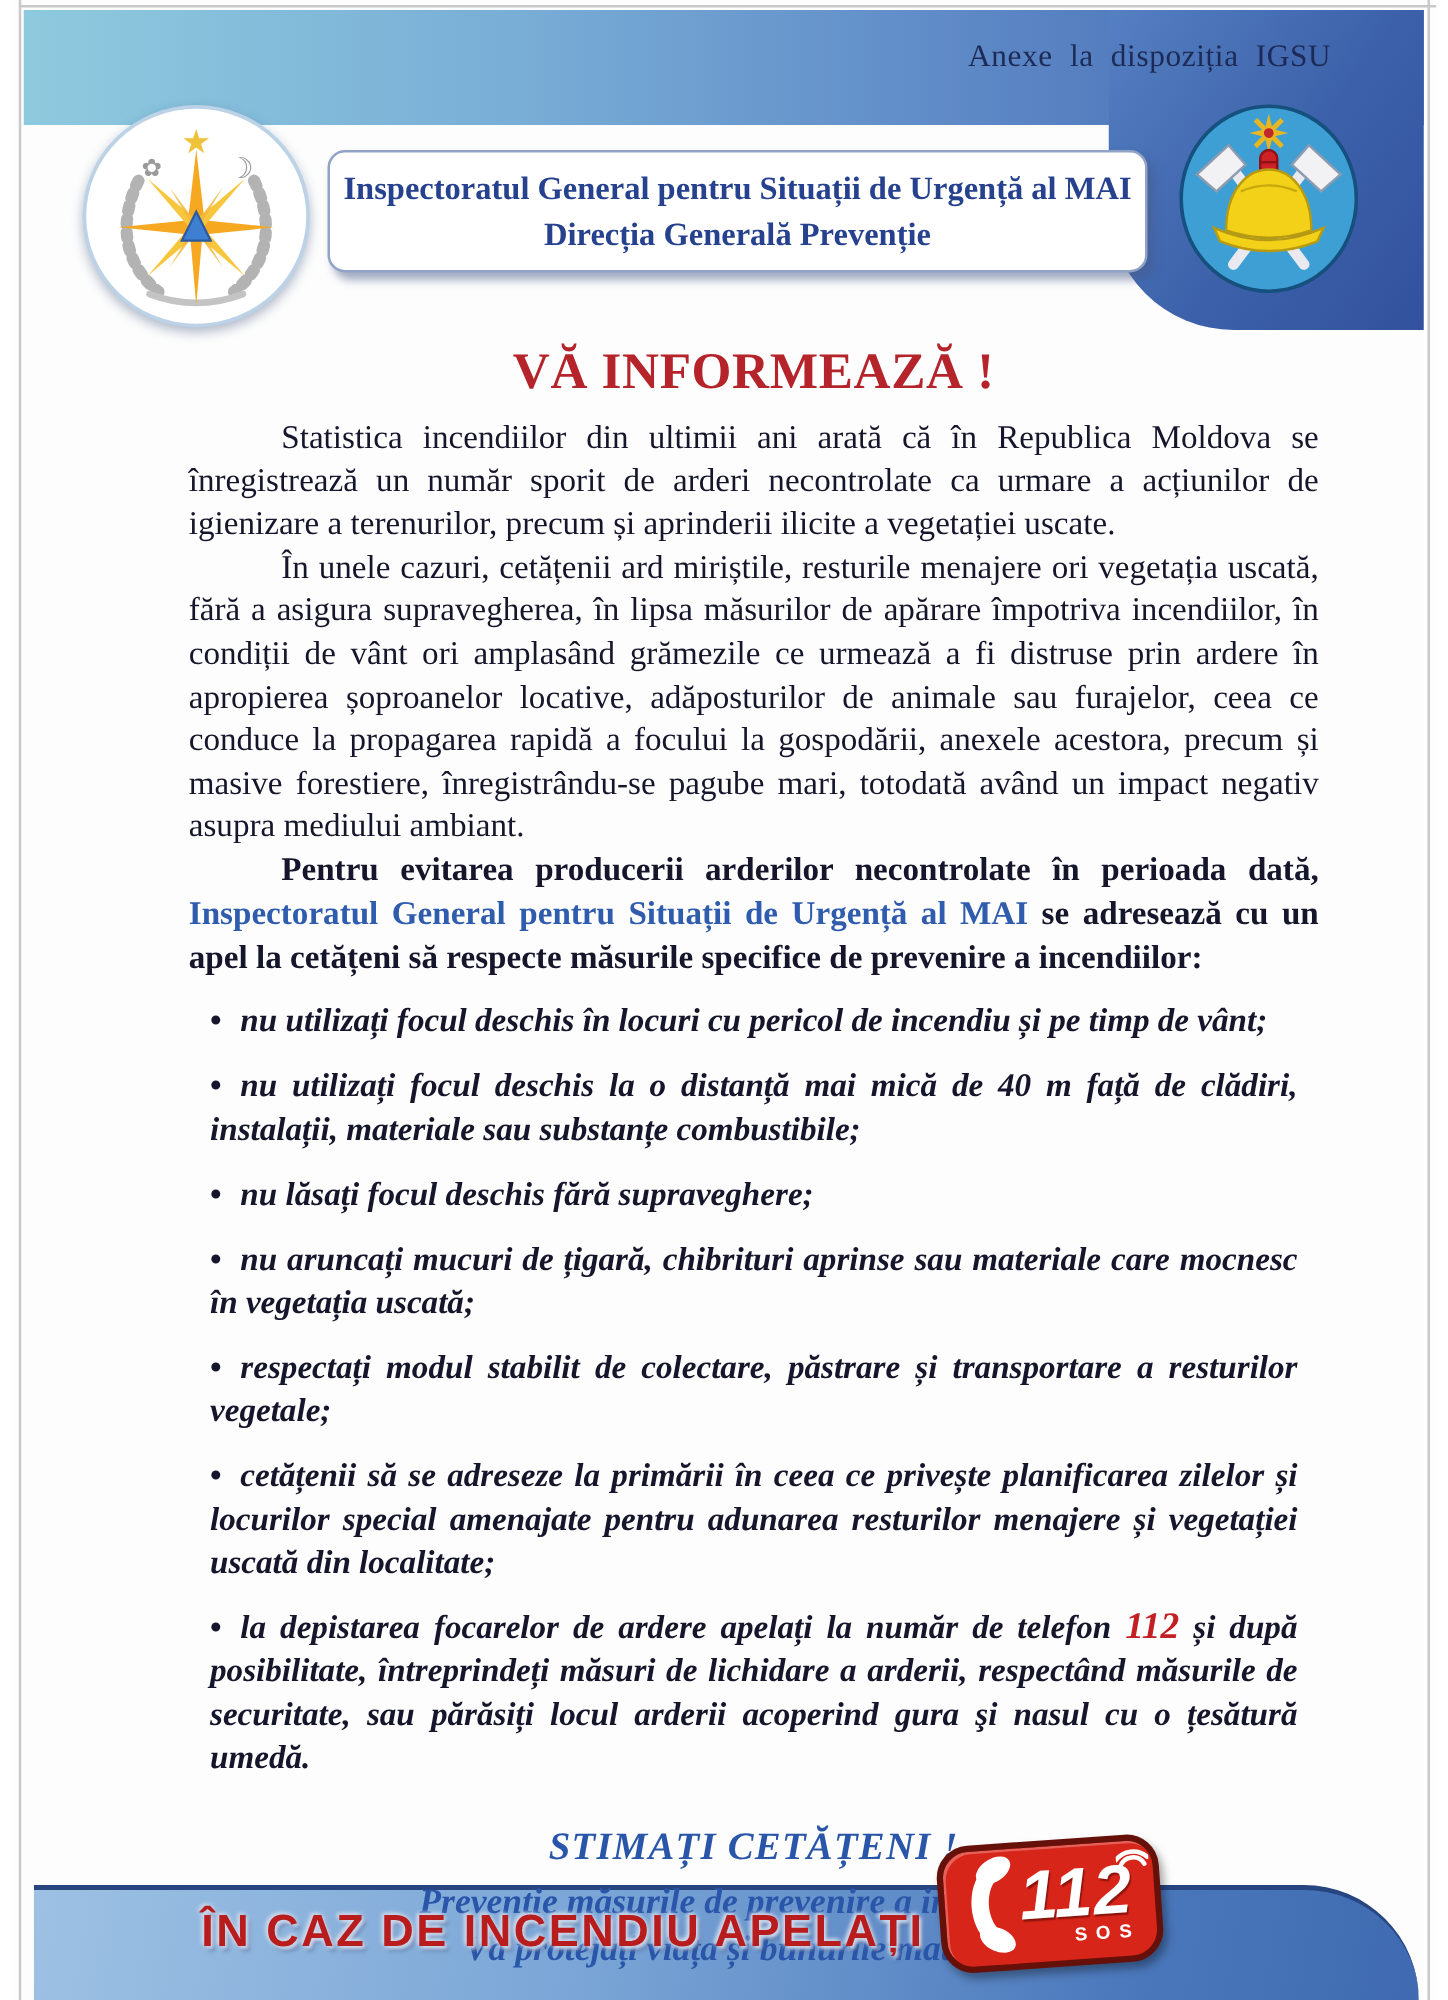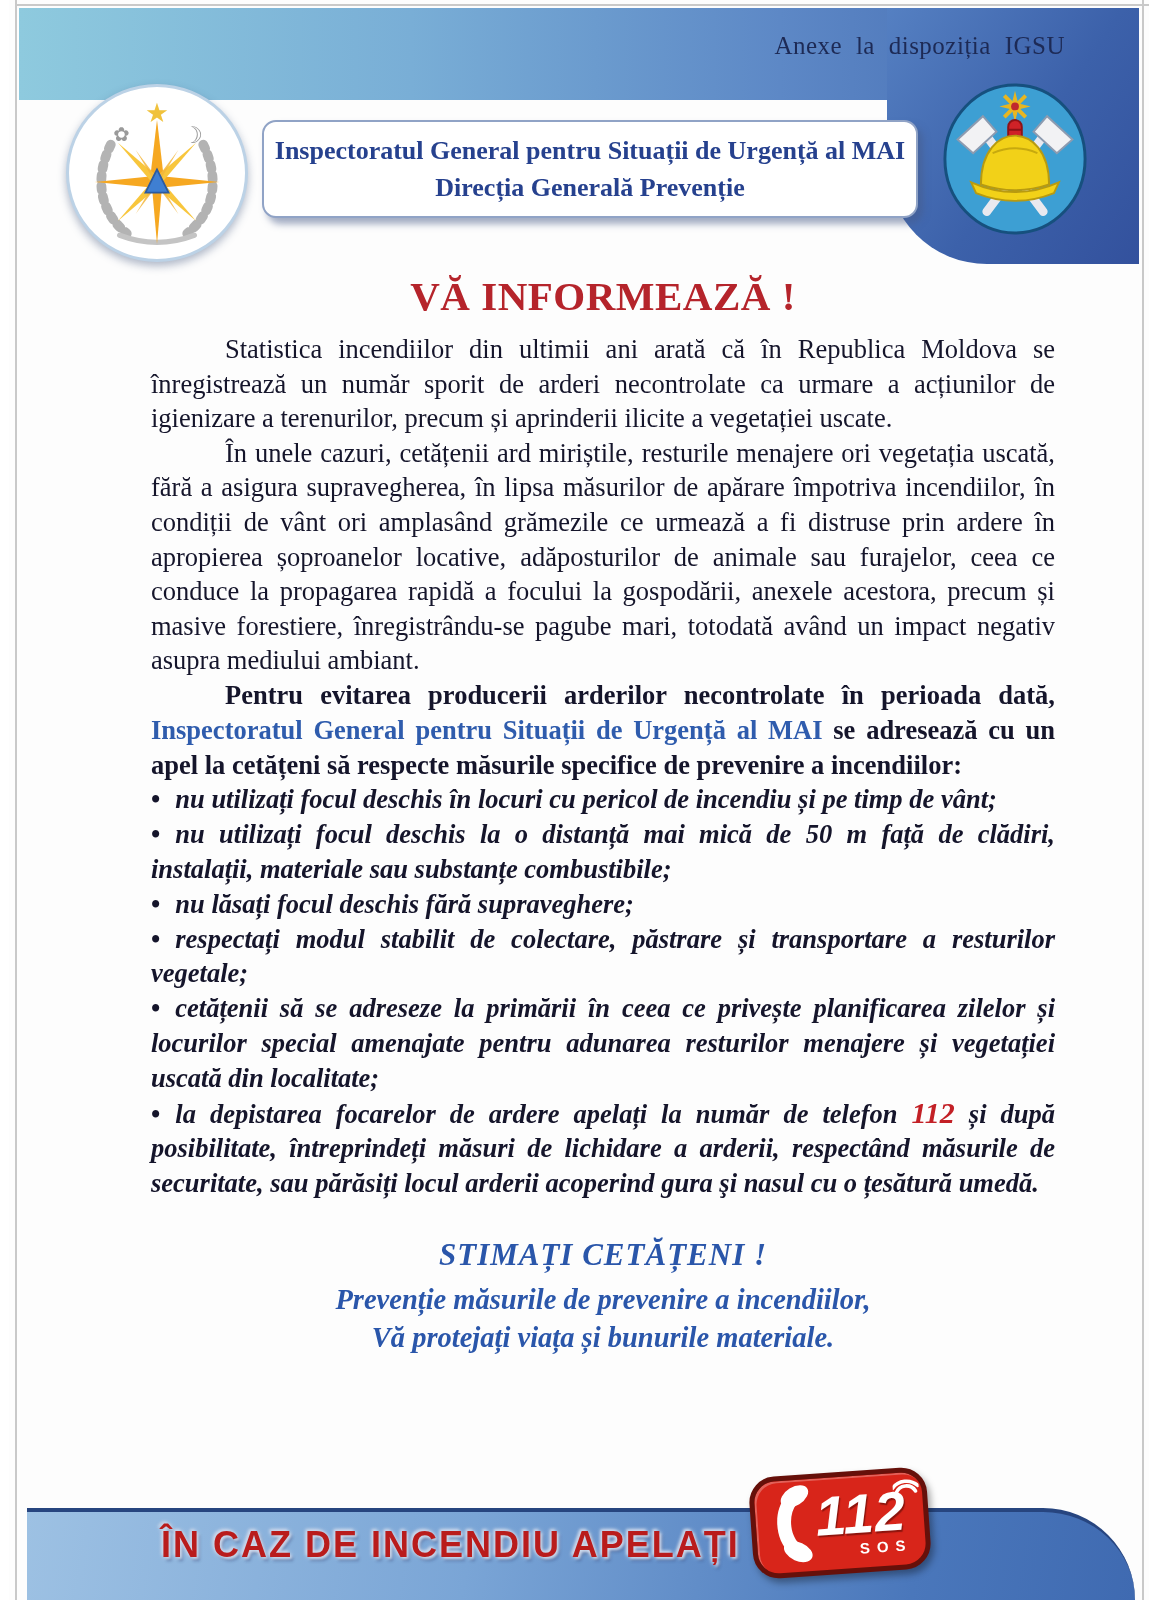--- a/index.html
+++ b/index.html
@@ -63,21 +63,21 @@
     margin:0;text-align:justify;text-indent:74px;
     font-size:26.5px;line-height:34.6px;
   }
   .appeal{
     margin:0;text-align:justify;text-indent:74px;
     font-size:26.5px;line-height:34.8px;font-weight:bold;
   }
   .appeal .hl{color:#2f5cad;}
   .bullets{list-style:none;margin:0;padding:0;}
   .bullets li,.final-bullet{
-    margin:0;text-align:justify;font-weight:bold;font-style:italic;
+    margin:17px;text-align:justify;font-weight:bold;font-style:italic;
     font-size:26.5px;line-height:34.8px;
   }
   .bullets li::before,.final-bullet::before{
     content:"\2022";font-style:normal;margin-right:15px;
   }
   .num112{color:#c32026;font-size:30px;}
   .closing{margin-top:36px;text-align:center;color:#2a56aa;font-weight:bold;font-style:italic;}
   .closing .c-title{font-size:31px;letter-spacing:1px;margin-bottom:8px;}
   .closing .c-line{font-size:28.5px;line-height:38px;}
 
@@ -183,22 +183,23 @@
   <div class="content">
     <h1 class="doc-title">VĂ INFORMEAZĂ !</h1>
 
     <p class="para">Statistica incendiilor din ultimii ani arată că în Republica Moldova se înregistrează un număr sporit de arderi necontrolate ca urmare a acțiunilor de igienizare a terenurilor, precum și aprinderii ilicite a vegetației uscate.</p>
     <p class="para">În unele cazuri, cetățenii ard miriștile, resturile menajere ori vegetația uscată, fără a asigura supravegherea, în lipsa măsurilor de apărare împotriva incendiilor, în condiții de vânt ori amplasând grămezile ce urmează a fi distruse prin ardere în apropierea șoproanelor locative, adăposturilor de animale sau furajelor, ceea ce conduce la propagarea rapidă a focului la gospodării, anexele acestora, precum și masive forestiere, înregistrându-se pagube mari, totodată având un impact negativ asupra mediului ambiant.</p>
 
     <p class="appeal"><span>Pentru evitarea producerii arderilor necontrolate în perioada dată, </span><span class="hl">Inspectoratul General pentru Situații de Urgență al MAI</span><span> se adresează cu un apel la cetățeni să respecte măsurile specifice de prevenire a incendiilor:</span></p>
 
     <ul class="bullets">
       <li>nu utilizați focul deschis în locuri cu pericol de incendiu și pe timp de vânt;</li>
-      <li>nu utilizați focul deschis la o distanță mai mică de 50 m față de clădiri, instalații, materiale sau substanțe combustibile;</li>
+      <li>nu utilizați focul deschis la o distanță mai mică de 40 m față de clădiri, instalații, materiale sau substanțe combustibile;</li>
       <li>nu lăsați focul deschis fără supraveghere;</li>
+      <li>nu aruncați mucuri de țigară, chibrituri aprinse sau materiale care mocnesc în vegetația uscată;</li>
       <li>respectați modul stabilit de colectare, păstrare și transportare a resturilor vegetale;</li>
       <li>cetățenii să se adreseze la primării în ceea ce privește planificarea zilelor și locurilor special amenajate pentru adunarea resturilor menajere și vegetației uscată din localitate;</li>
     </ul>
 
     <div class="final-bullet"><span>la depistarea focarelor de ardere apelați la număr de telefon </span><span class="num112">112</span><span> și după posibilitate, întreprindeți măsuri de lichidare a arderii, respectând măsurile de securitate, sau părăsiți locul arderii acoperind gura şi nasul cu o țesătură umedă.</span></div>
 
     <div class="closing">
       <div class="c-title">STIMAȚI CETĂȚENI !</div>
       <div class="c-line">Prevenție măsurile de prevenire a incendiilor,</div>
       <div class="c-line">Vă protejați viața și bunurile materiale.</div>

